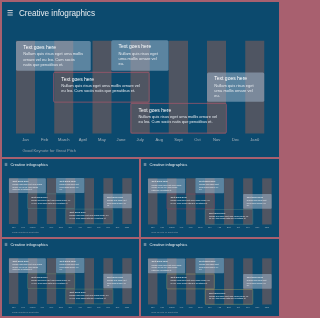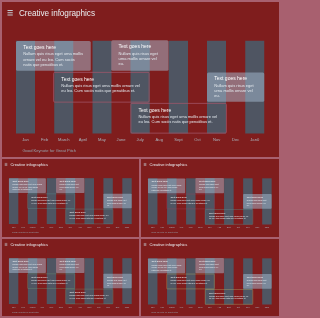--- a/index.html
+++ b/index.html
@@ -1,18 +1,18 @@
 <!DOCTYPE html>
 <html><head>
 <meta charset="utf-8">
 <style>
   html,body{margin:0;padding:0;}
   body{width:281px;height:318px;background:#a8606f;font-family:"Liberation Sans",sans-serif;overflow:hidden;}
   .page{position:absolute;inset:0;background:#a8606f;}
-  .panel{position:absolute;background:#7f1d1d;overflow:hidden;}
+  .panel{position:absolute;background:#0c4a6e;overflow:hidden;}
   #p-main{left:2px;top:2px;width:277px;height:155px;}
   #p1{left:2px;top:159px;width:137px;height:78px;}
   #p2{left:141px;top:159px;width:138px;height:78px;}
   #p3{left:2px;top:239px;width:137px;height:77px;}
   #p4{left:141px;top:239px;width:138px;height:77px;}
   .inner{position:absolute;left:0;top:0;width:1108.0px;height:620.0px;transform-origin:0 0;}
   .hdr{position:absolute;display:flex;align-items:center;left:21.6px;top:24.0px;}
   .burger{display:flex;flex-direction:column;justify-content:space-between;width:21.6px;height:22.4px;}
   .burger i{display:block;background:#c3cbd2;width:100%;height:4.4px;}
   .ttl{color:#e9edf0;white-space:nowrap;font-size:32.8px;margin-left:24.8px;letter-spacing:-0.2px;}

